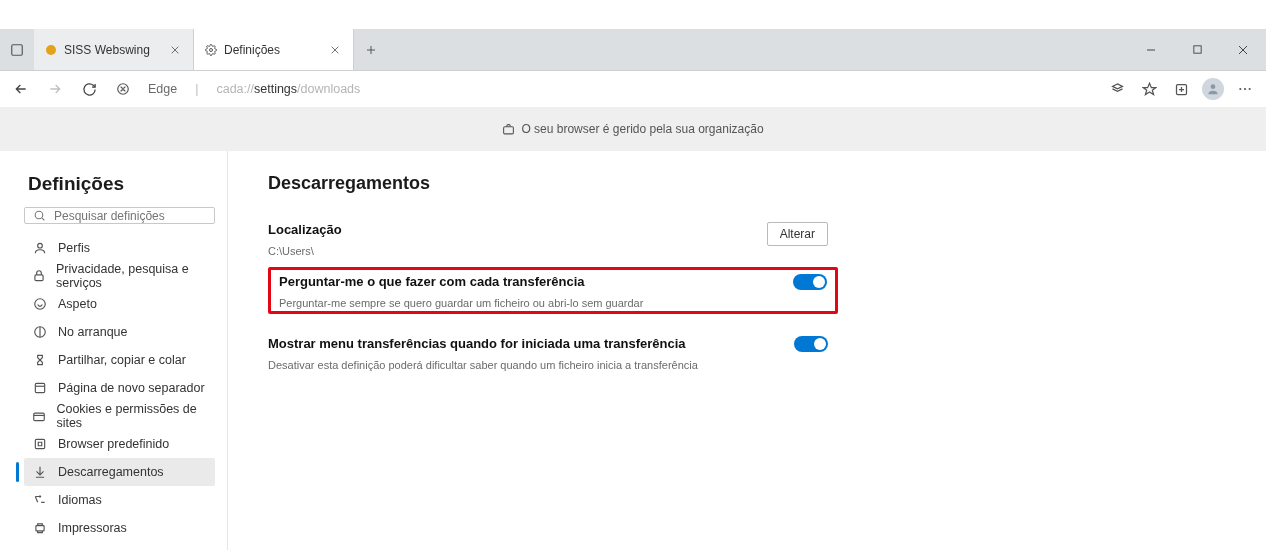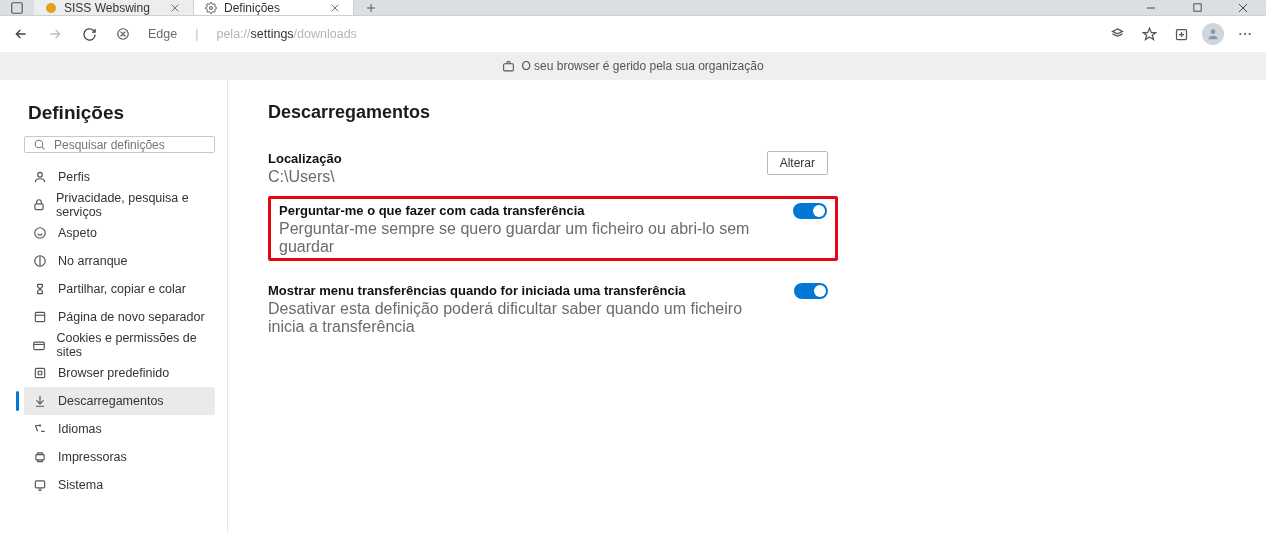--- a/index.html
+++ b/index.html
@@ -9,22 +9,23 @@
     font-size: 12px;
     color: #1b1b1b;
     background: #ffffff;
     width: 1266px;
   }
   
   .titlebar {
     display: flex;
     align-items: stretch;
     background: #dcdfe2;
-    height: 16px;
+    height: 42px;
     border-bottom: 1px solid #cfcfcf;
+    margin-top: 29px;
   }
   .app-square {
     width: 34px;
     display: flex;
     align-items: center;
     justify-content: center;
     color: #555;
   }
   .tab {
     display: flex;
@@ -86,21 +87,21 @@
   .addr .sep { color:#bdbdbd; }
   .addr .url { color:#6b6b6b; }
   .addr .url .muted { color:#b5b5b5; }
   .right-icons { display:flex; gap:2px; margin-left:6px; }
   .avatar {
     width:22px; height:22px; border-radius:50%;
     background:#cfd6dd; display:flex; align-items:center; justify-content:center;
   }
   
   .org-banner {
-    height:28px;
+    height:44px;
     background:#efefef;
     display:flex; align-items:center; justify-content:center;
     gap:6px; color:#555; font-size:12px;
   }
   
   .main {
     display:flex;
     height: calc(550px - 34px - 36px - 28px);
   }
   .sidebar {
@@ -149,21 +150,21 @@
     font-size:18px; font-weight:600; margin:0 0 22px 0;
   }
   .setting-row {
     display:flex; align-items:flex-start;
     padding: 6px 0 10px 0;
     max-width: 560px;
     position:relative;
   }
   .setting-text { flex:1; }
   .setting-title { font-size:13px; font-weight:600; color:#111; }
-  .setting-sub { font-size:16px; color:#6b6b6b; margin-top:2px; }
+  .setting-sub { font-size:11px; color:#6b6b6b; margin-top:8px; }
   .setting-action { margin-left:12px; }
   .btn-outline {
     border:1px solid #bababa; background:#fff;
     font-size:12px; padding:4px 12px; border-radius:2px;
     cursor:pointer; color:#333;
   }
   .toggle {
     width:34px; height:16px;
     background:#0078d4;
     border-radius:10px;
@@ -269,21 +270,21 @@
   <div class="addr">
     <span>
       <svg width="14" height="14" viewBox="0 0 24 24" fill="none" stroke="#555" stroke-width="2">
           <circle cx="12" cy="12" r="9"></circle>
           <path d="M8 16c3-4 5-4 8 0M8 8c3 4 5 4 8 0"></path>
         </svg>
     </span>
     <span class="proto">Edge</span>
     <span class="sep">|</span>
     <span class="url">
-      <span class="muted">pela://</span><span style="color:#333">settings</span><span class="muted">/downloads</span>
+      <span class="muted">cada://</span><span style="color:#333">settings</span><span class="muted">/downloads</span>
     </span>
   </div>
 
   <div class="right-icons">
     <div class="tb-btn">
       <svg width="15" height="15" viewBox="0 0 24 24" fill="none" stroke="#555" stroke-width="2">
           <path d="M12 3l8 4-8 4-8-4 8-4zM4 11l8 4 8-4"></path>
         </svg>
     </div>
     <div class="tb-btn">

